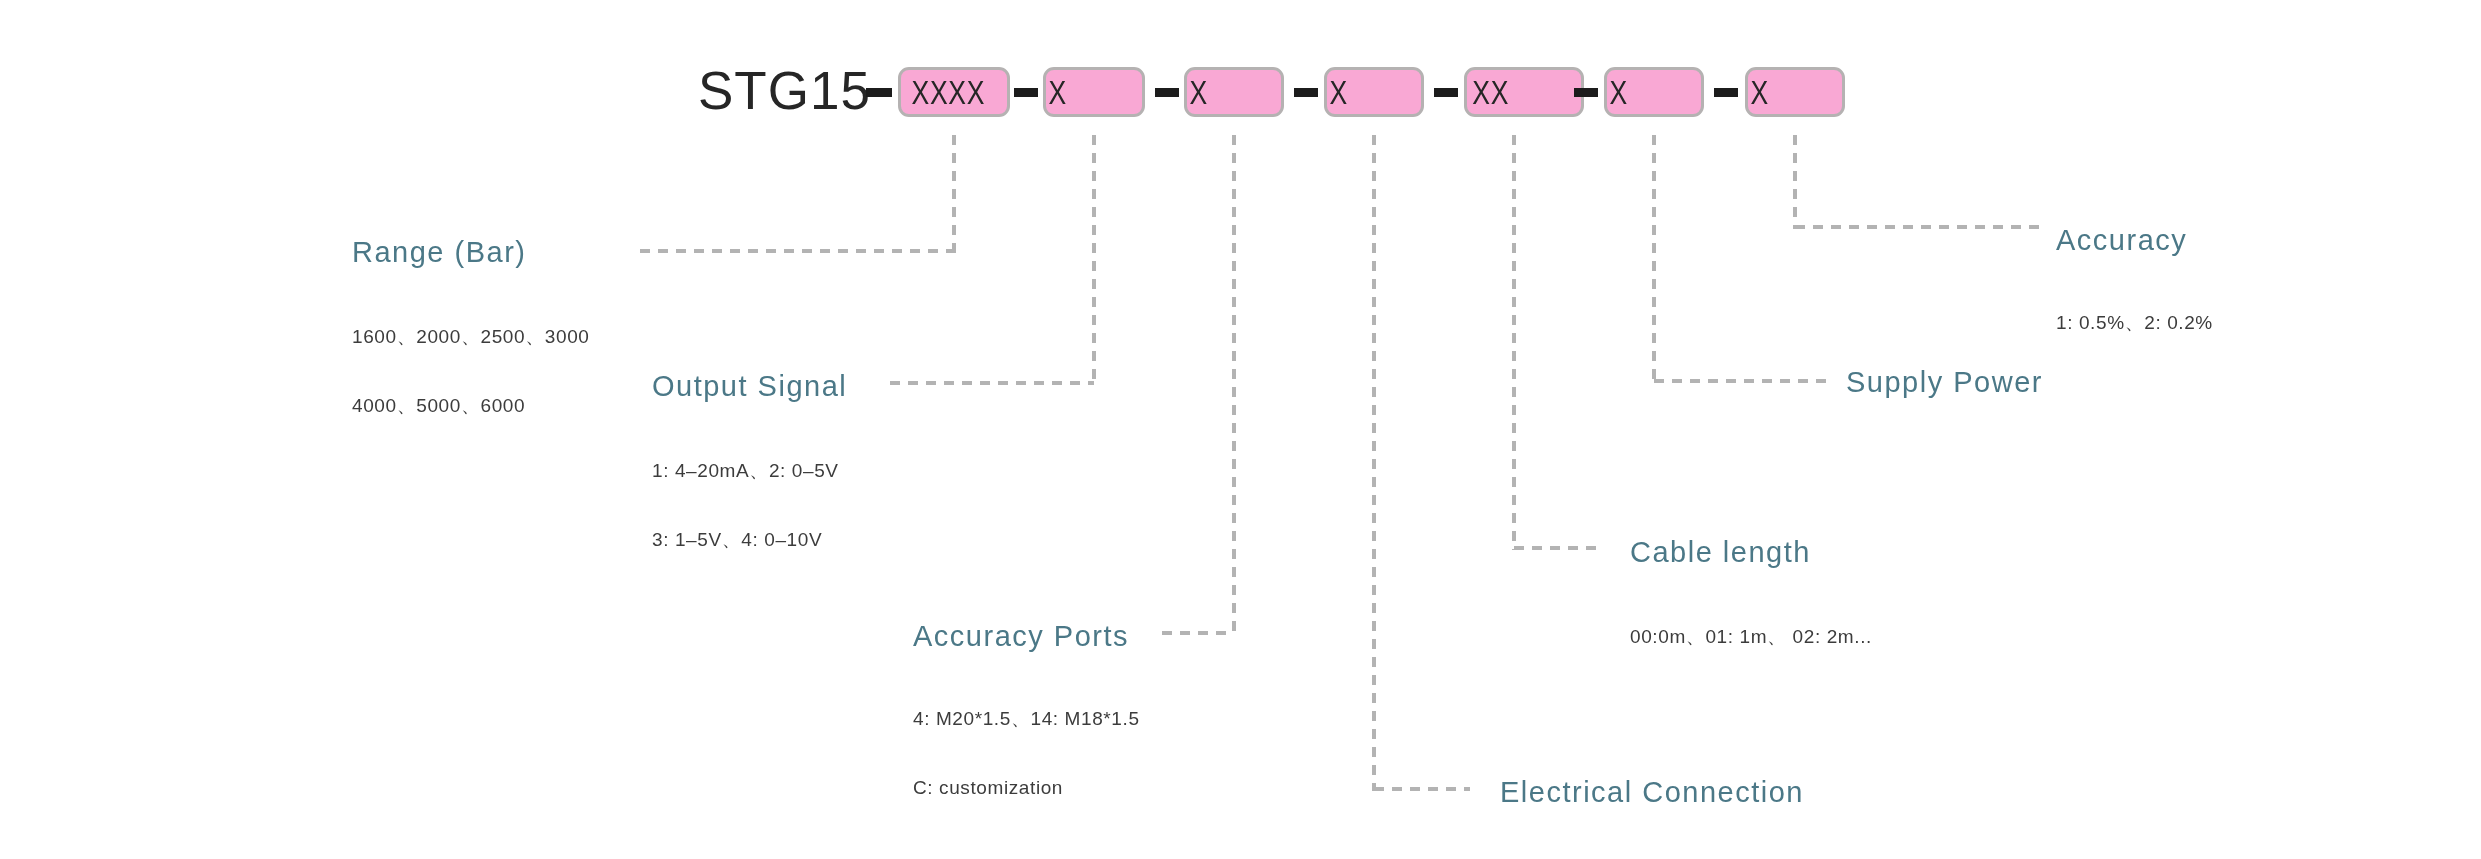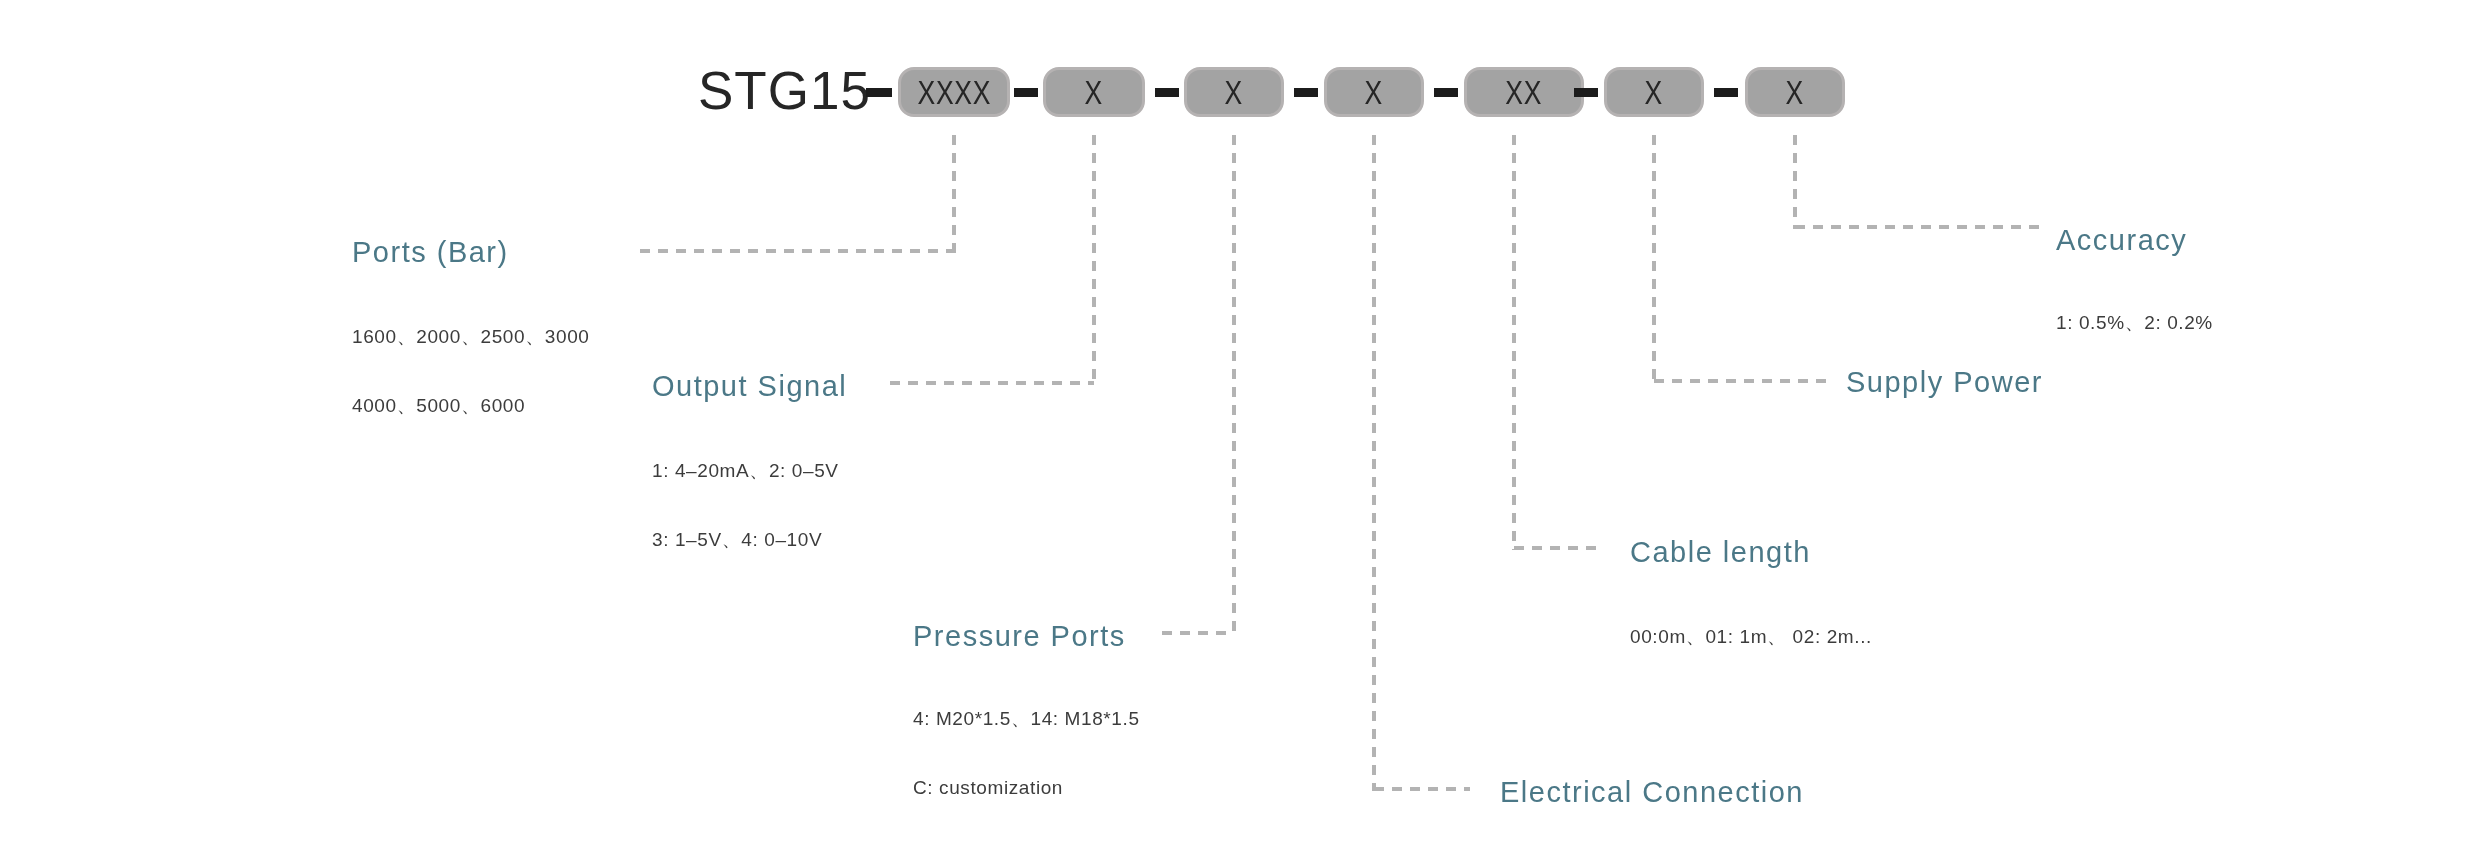--- a/index.html
+++ b/index.html
@@ -23,23 +23,23 @@
     position:absolute;left:698px;top:62px;
     font-size:53px;line-height:58px;letter-spacing:1px;
     color:var(--code_text);white-space:nowrap;
   }
   .bdash{
     position:absolute;top:88px;height:9px;
     background:var(--connector);
   }
   .codebox{
     position:absolute;top:67px;height:50px;box-sizing:border-box;
-    border:3px solid var(--box_border);border-radius:16px;
-    background:#a3a3a3;
-    display:flex;align-items:center;justify-content:center;
+    border:3px solid var(--box_border);border-radius:11px;
+    background:#f9a8d4;
+    display:flex;align-items:center;justify-content:flex-start;
   }
   .codebox .cx{
     font-size:34px;color:var(--code_text);
     transform:scaleX(0.78);letter-spacing:1px;white-space:nowrap;
   }
   .dashv{
     position:absolute;width:4px;
     background:repeating-linear-gradient(180deg,var(--dashed_line) 0 10px,transparent 10px 18px);
   }
   .dashh{
@@ -113,33 +113,33 @@
 
   <div class="dashv" style="left:1512px;top:135px;height:415px"></div>
   <div class="dashh" style="left:1514px;top:546px;width:90px"></div>
 
   <div class="dashv" style="left:1652px;top:135px;height:248px"></div>
   <div class="dashh" style="left:1654px;top:379px;width:178px"></div>
 
   <div class="dashv" style="left:1793px;top:135px;height:94px"></div>
   <div class="dashh" style="left:1795px;top:225px;width:247px"></div>
 
-  <div class="gtitle" style="left:352px;top:233px">Ports (Bar)</div>
+  <div class="gtitle" style="left:352px;top:233px">Range (Bar)</div>
   <div class="gvals" style="left:352px;top:279px">
     <div>1600、2000、2500、3000</div>
     <div>4000、5000、6000</div>
   </div>
 
   <div class="gtitle" style="left:652px;top:367px">Output Signal</div>
   <div class="gvals" style="left:652px;top:413px">
     <div>1: 4–20mA、2: 0–5V</div>
     <div>3: 1–5V、4: 0–10V</div>
   </div>
 
-  <div class="gtitle" style="left:913px;top:617px">Pressure Ports</div>
+  <div class="gtitle" style="left:913px;top:617px">Accuracy Ports</div>
   <div class="gvals" style="left:913px;top:661px">
     <div>4: M20*1.5、14: M18*1.5</div>
     <div>C: customization</div>
   </div>
 
   <div class="gtitle" style="left:1500px;top:773px">Electrical Connection</div>
   <div class="gvals" style="left:1500px;top:815px">
     
   </div>
 

